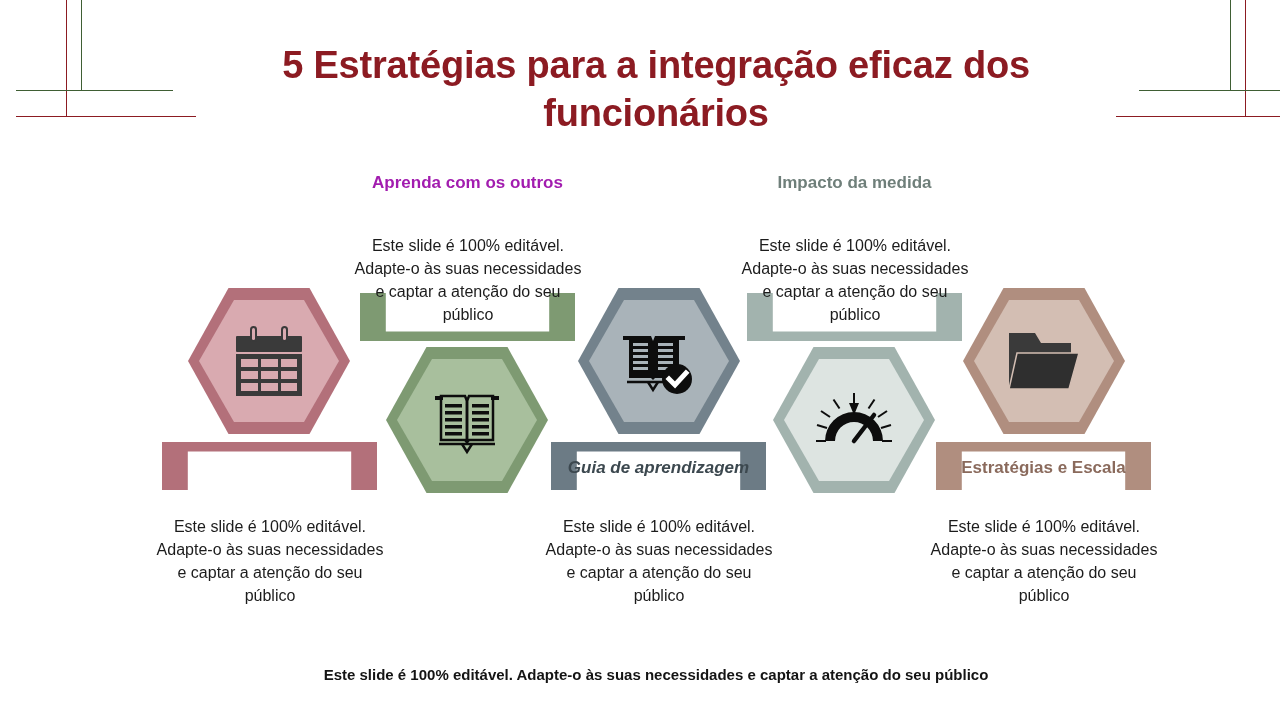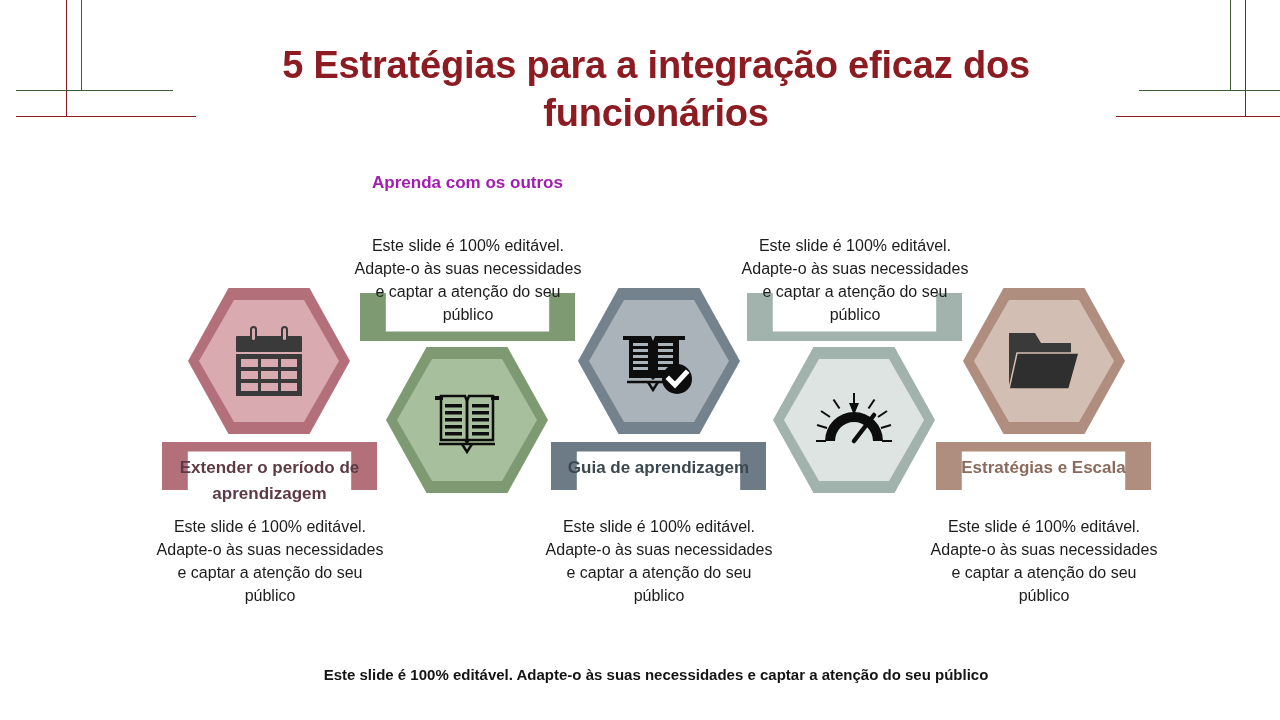--- a/index.html
+++ b/index.html
@@ -133,21 +133,20 @@
           <rect x="9" y="45" width="17" height="8"></rect>
             <rect x="29" y="45" width="17" height="8"></rect>
             <rect x="49" y="45" width="16" height="8"></rect>
           <rect x="9" y="57" width="17" height="8"></rect>
             <rect x="29" y="57" width="17" height="8"></rect>
             <rect x="49" y="57" width="16" height="8"></rect>
         </g>
       </svg>
     </div>
   </div>
-  <div class="label" style="left: 146px; top: 455px; color: rgb(94, 58, 69);">Extender o período de aprendizagem</div>
   <div class="body" style="left: 138px; top: 515px; color: rgb(28, 28, 28);">Este slide é 100% editável. Adapte-o às suas necessidades e captar a atenção do seu público</div>
 
   <div class="banner banner-up" style="left: 344px; top: 293px; background: rgb(126, 154, 114);"></div>
   <div class="hex-wrap" style="left:370px; top:347px;">
     <div class="hex" style="background: rgb(126, 154, 114);"></div>
     <div class="hex-inner" style="background: rgb(168, 191, 157);"></div>
     <div class="hex-icon">
       <svg width="76" height="72" viewBox="0 0 76 72">
         <path d="M6 12 H14 V16 H6 Z" fill="#0d0d0d"></path>
         <path d="M62 12 H70 V16 H62 Z" fill="#0d0d0d"></path>
@@ -195,21 +194,21 @@
             <rect x="39" y="37" width="15" height="3"></rect>
           <rect x="39" y="43" width="15" height="3"></rect>
         </g>
         <path d="M8 58 H62" stroke="#0d0d0d" stroke-width="2.5"></path>
         <path d="M29 58 L34 66 L39 58" fill="none" stroke="#0d0d0d" stroke-width="2.5"></path>
         <circle cx="58" cy="55" r="15" fill="#0d0d0d"></circle>
         <path d="M50 55 L56 61 L67 49" fill="none" stroke="#ffffff" stroke-width="5" stroke-linecap="square"></path>
       </svg>
     </div>
   </div>
-  <div class="label" style="left: 535px; top: 455px; color: rgb(60, 72, 79);">Guia de aprendizagem</div>
+  <div class="label" style="left: 535px; top: 455px; color: rgb(60, 72, 79); font-style: italic;">Guia de aprendizagem</div>
   <div class="body" style="left: 527px; top: 515px; color: rgb(28, 28, 28);">Este slide é 100% editável. Adapte-o às suas necessidades e captar a atenção do seu público</div>
 
   <div class="banner banner-up" style="left: 731px; top: 293px; background: rgb(162, 179, 174);"></div>
   <div class="hex-wrap" style="left:757px; top:347px;">
     <div class="hex" style="background: rgb(162, 179, 174);"></div>
     <div class="hex-inner" style="background: rgb(221, 228, 225);"></div>
     <div class="hex-icon">
       <svg width="86" height="62" viewBox="0 0 86 62">
         <path d="M14 52 A29 29 0 0 1 72 52 L62 52 A19 19 0 0 0 24 52 Z" fill="#0d0d0d"></path>
         <g stroke="#0d0d0d" stroke-width="2">
@@ -221,20 +220,21 @@
           <path d="M6 36 L16 39"></path>
           <path d="M80 36 L70 39"></path>
           <path d="M5 52 H15"></path>
           <path d="M71 52 H81"></path>
         </g>
         <path d="M38 14 L48 14 L43 26 Z" fill="#0d0d0d"></path>
         <path d="M43 52 L63 26" stroke="#0d0d0d" stroke-width="4.5" stroke-linecap="round"></path>
       </svg>
     </div>
   </div>
+  <div class="heading" style="left: 731px; top: 171px; color: rgb(111, 127, 122);">Impacto da medida</div>
   <div class="body" style="left: 723px; top: 234px; color: rgb(28, 28, 28);">Este slide é 100% editável. Adapte-o às suas necessidades e captar a atenção do seu público</div>
 
   <div class="banner banner-down" style="left: 920px; top: 442px; background: rgb(176, 142, 127);"></div>
   <div class="hex-wrap" style="left:947px; top:288px;">
     <div class="hex" style="background: rgb(176, 142, 127);"></div>
     <div class="hex-inner" style="background: rgb(211, 190, 179);"></div>
     <div class="hex-icon">
       <svg width="78" height="68" viewBox="0 0 78 68">
         <path d="M4 6 H30 L36 16 H66 V26 H4 Z" fill="#3a3a3a"></path>
         <path d="M4 6 V62 L14 62 L20 24 H4 Z" fill="#3a3a3a"></path>

